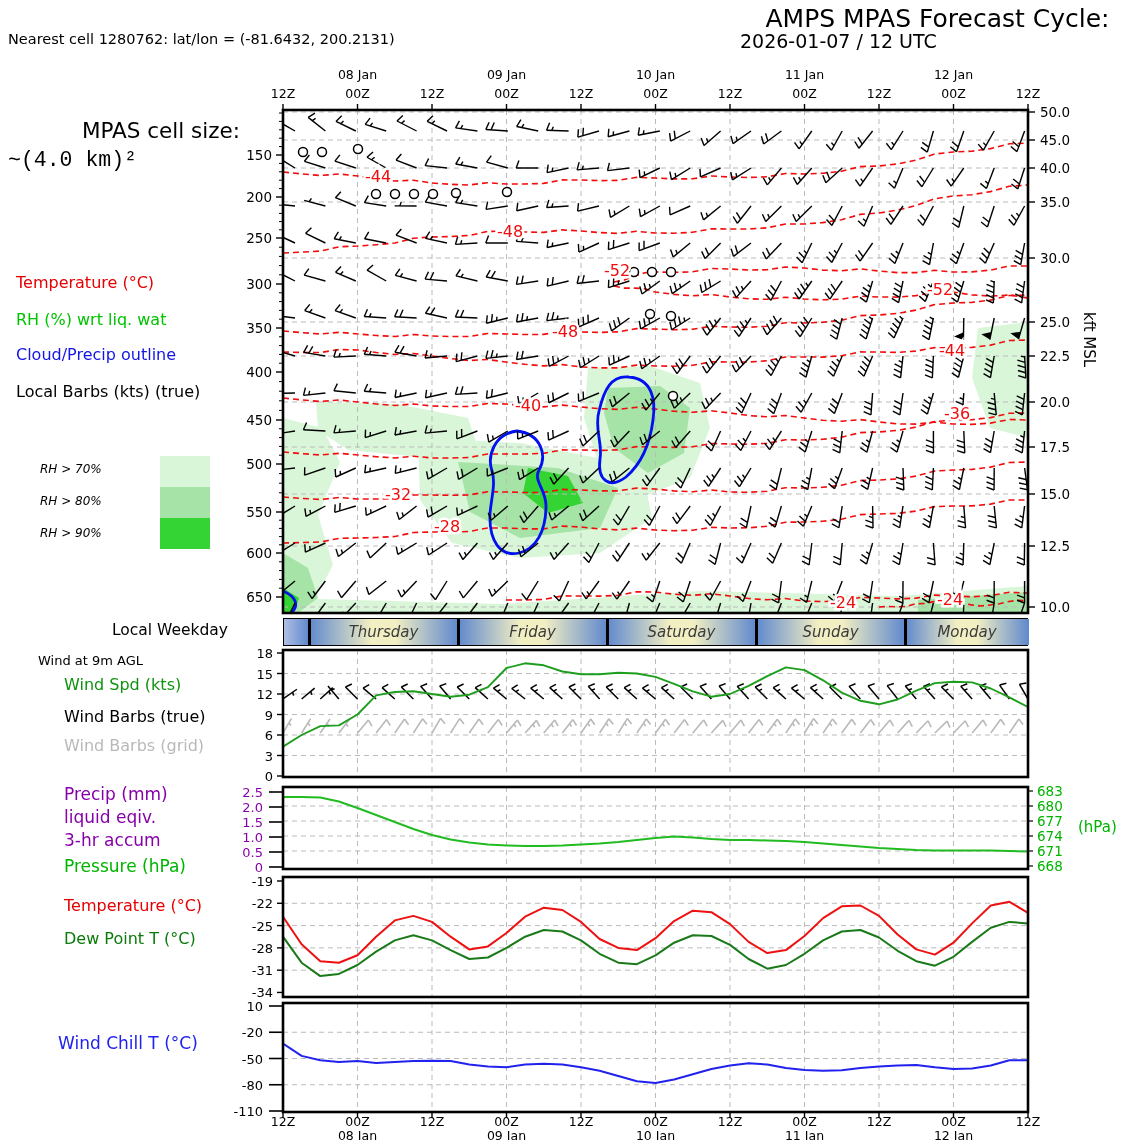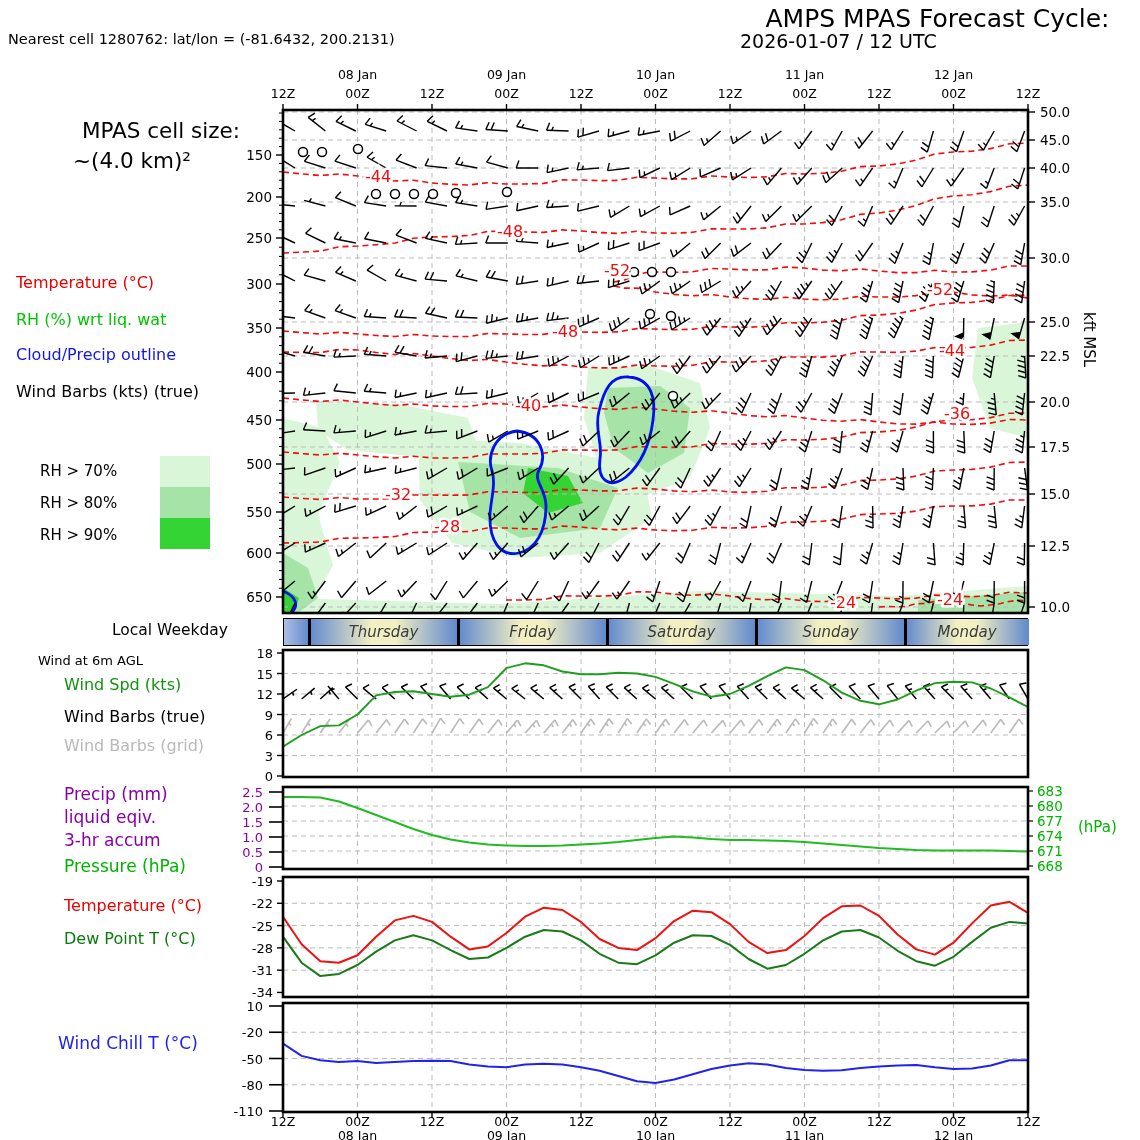--- a/index.html
+++ b/index.html
@@ -4,26 +4,26 @@
 <style>
   html,body{margin:0;padding:0;background:#fff;}
   .stage{position:relative;width:1140px;height:1140px;background:#fff;
          font-family:"DejaVu Sans","Liberation Sans",sans-serif;overflow:hidden;}
   .t{position:absolute;white-space:nowrap;}
   .hdr1{left:8px;top:4px;font-size:19px;color:#000;}
   .hdr2{left:8px;top:31px;font-size:14.5px;color:#000;}
   .hdrR{left:740px;top:4px;width:395px;text-align:center;font-size:25px;color:#000;}
   .hdrR2{left:740px;top:30px;width:395px;text-align:left;font-size:19px;color:#000;}
   .cellsz{left:8px;top:118px;width:232px;text-align:right;font-size:21.5px;color:#000;}
-  .cellsz2{left:16px;top:148px;width:232px;text-align:center;font-size:21.5px;color:#000;}
+  .cellsz2{left:8px;top:148px;width:232px;text-align:left;font-size:21.5px;color:#000;font-family:Liberation Mono, monospace;}
   .lg{font-size:16px;}
   .red{color:#e60000}.grn{color:#00c400}.blu{color:#1414e6}.blk{color:#000}
   .dgrn{color:#0a7a0a}.mgrn{color:#0f930f}.bgrn{color:#00b400}
   .pur{color:#8800aa}.gry{color:#b9b9b9}.cblu{color:#2222ee}
-  .rhrow{font-size:15px;color:#000;}
+  .rhrow{font-size:12px;color:#000;font-style:italic;}
   .sw{position:absolute;left:160px;width:50px;height:31px;}
   .lw{font-size:15.5px;color:#000;}
   .sm{font-size:13px;color:#000;}
   .daybar{position:absolute;left:283px;top:618px;width:745px;height:28px;
           border:1.6px solid #000;box-sizing:border-box;}
   .dayseg{position:absolute;top:0;height:100%;
           background:linear-gradient(90deg,#5f88cd 0%,#f2efc3 42%,#f2efc3 58%,#5f88cd 100%);
           display:flex;align-items:center;justify-content:center;
           font-size:15px;color:#3c3c3c;font-style:italic;}
   .daydiv{position:absolute;top:0;width:3px;height:100%;background:#000;}
@@ -37,31 +37,31 @@
   <div class="t hdr2">Nearest cell 1280762: lat/lon = (-81.6432, 200.2131)</div>
   <div class="t hdrR">AMPS MPAS Forecast Cycle:</div>
   <div class="t hdrR2">2026-01-07 / 12 UTC</div>
 
   <div class="t cellsz">MPAS cell size:</div>
   <div class="t cellsz2">~(4.0 km)²</div>
 
   <div class="t lg red" style="left:16px;top:273px">Temperature (°C)</div>
   <div class="t lg grn" style="left:16px;top:310px">RH (%) wrt liq. wat</div>
   <div class="t lg blu" style="left:16px;top:345px">Cloud/Precip outline</div>
-  <div class="t lg blk" style="left:16px;top:382px">Wind Barbs (kts) (true)</div>
+  <div class="t lg blk" style="left:16px;top:382px">Local Barbs (kts) (true)</div>
 
   <div class="t rhrow" style="left:40px;top:462px">RH &gt; 70%</div>
   <div class="t rhrow" style="left:40px;top:494px">RH &gt; 80%</div>
   <div class="t rhrow" style="left:40px;top:526px">RH &gt; 90%</div>
   <div class="sw" style="top:456px;background:#d9f6d9"></div>
   <div class="sw" style="top:487px;background:#a6e3a6"></div>
   <div class="sw" style="top:518px;background:#33d433"></div>
 
   <div class="t lw" style="left:60px;top:621px;width:168px;text-align:right">Local Weekday</div>
-  <div class="t sm" style="left:38px;top:653px">Wind at 6m AGL</div>
+  <div class="t sm" style="left:38px;top:653px">Wind at 9m AGL</div>
   <div class="t lg mgrn" style="left:64px;top:675px">Wind Spd (kts)</div>
   <div class="t lg blk" style="left:64px;top:707px">Wind Barbs (true)</div>
   <div class="t lg gry" style="left:64px;top:736px">Wind Barbs (grid)</div>
 
   <div class="t pur" style="left:64px;top:784px;font-size:17px">Precip (mm)</div>
   <div class="t pur" style="left:64px;top:807px;font-size:17px">liquid eqiv.</div>
   <div class="t pur" style="left:64px;top:830px;font-size:17px">3-hr accum</div>
   <div class="t bgrn" style="left:64px;top:856px;font-size:17px">Pressure (hPa)</div>
   <div class="t bgrn" style="left:1078px;top:818px;font-size:15px">(hPa)</div>
 

